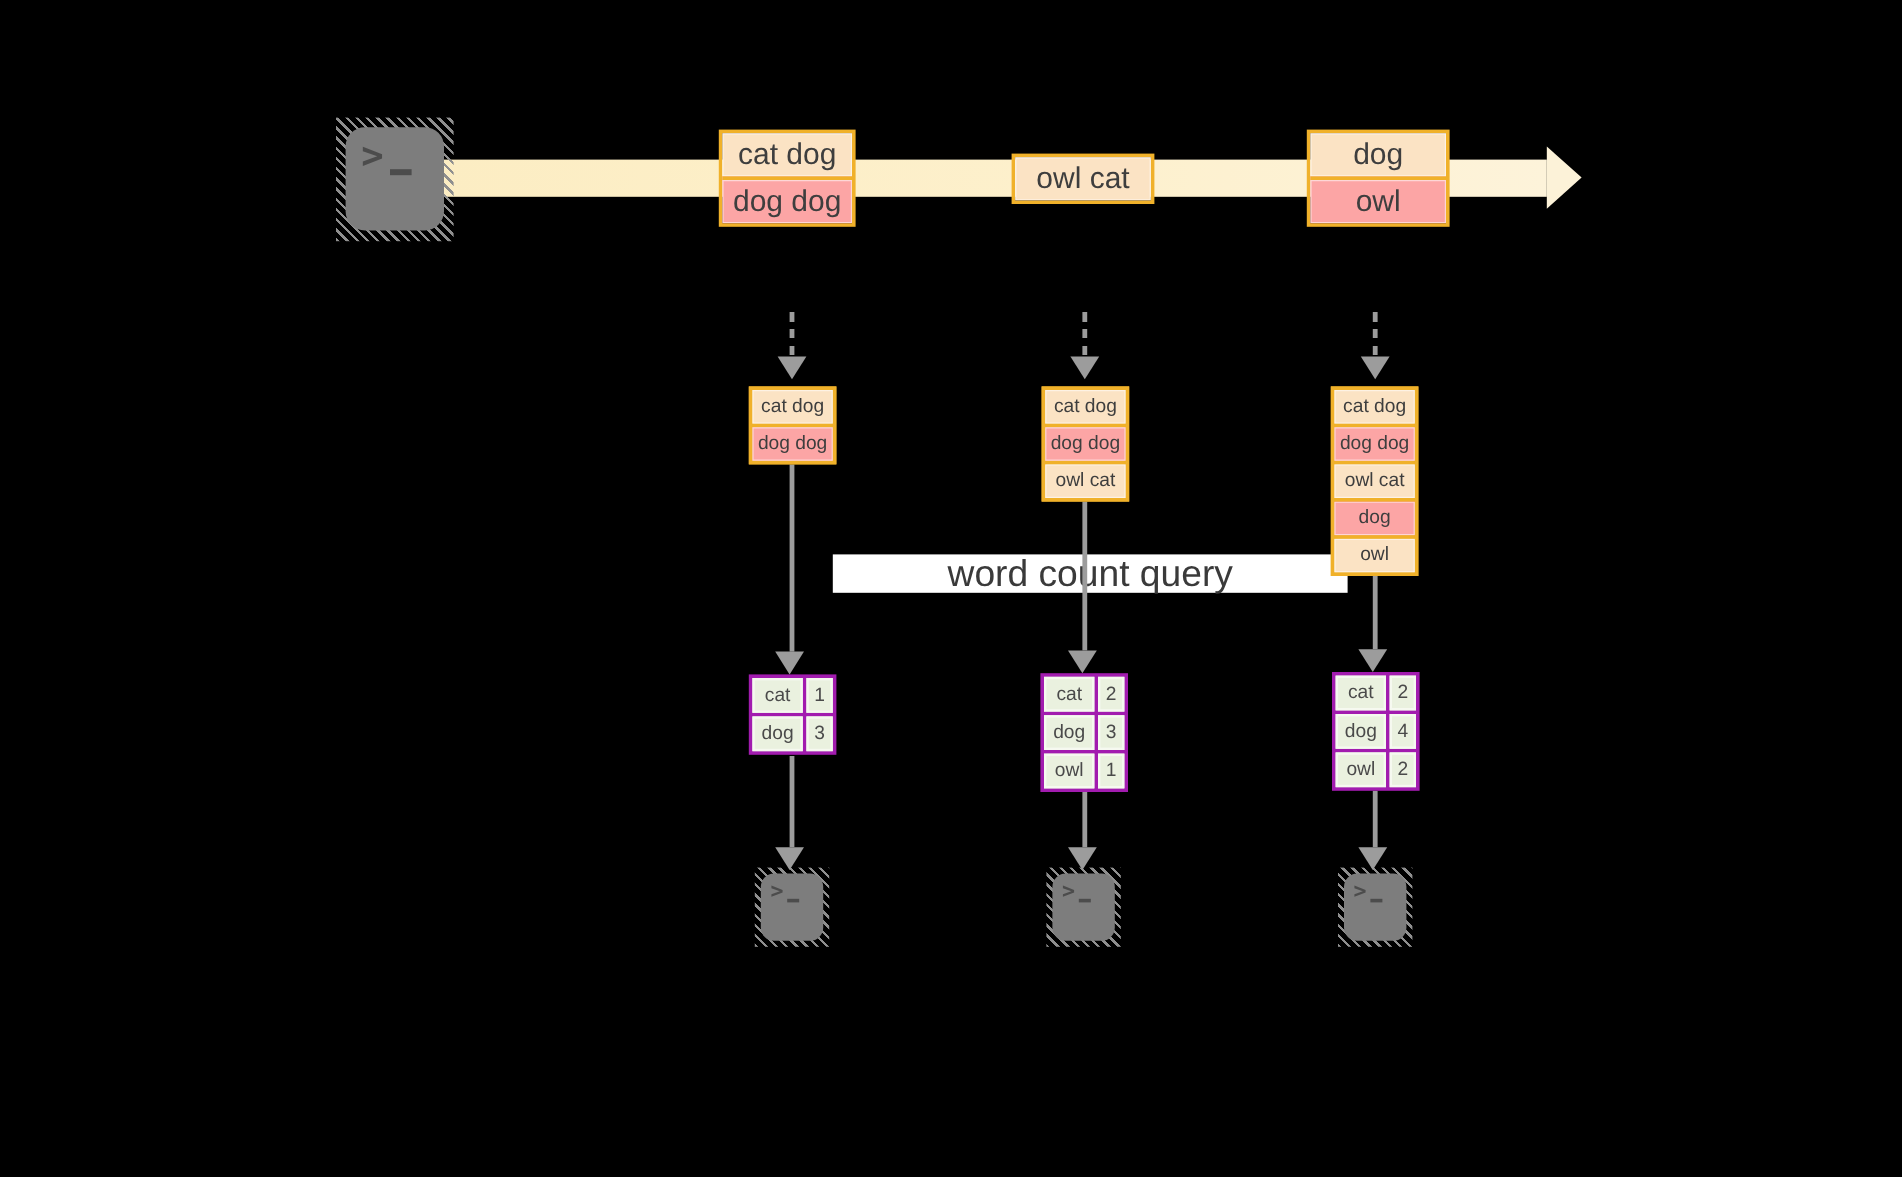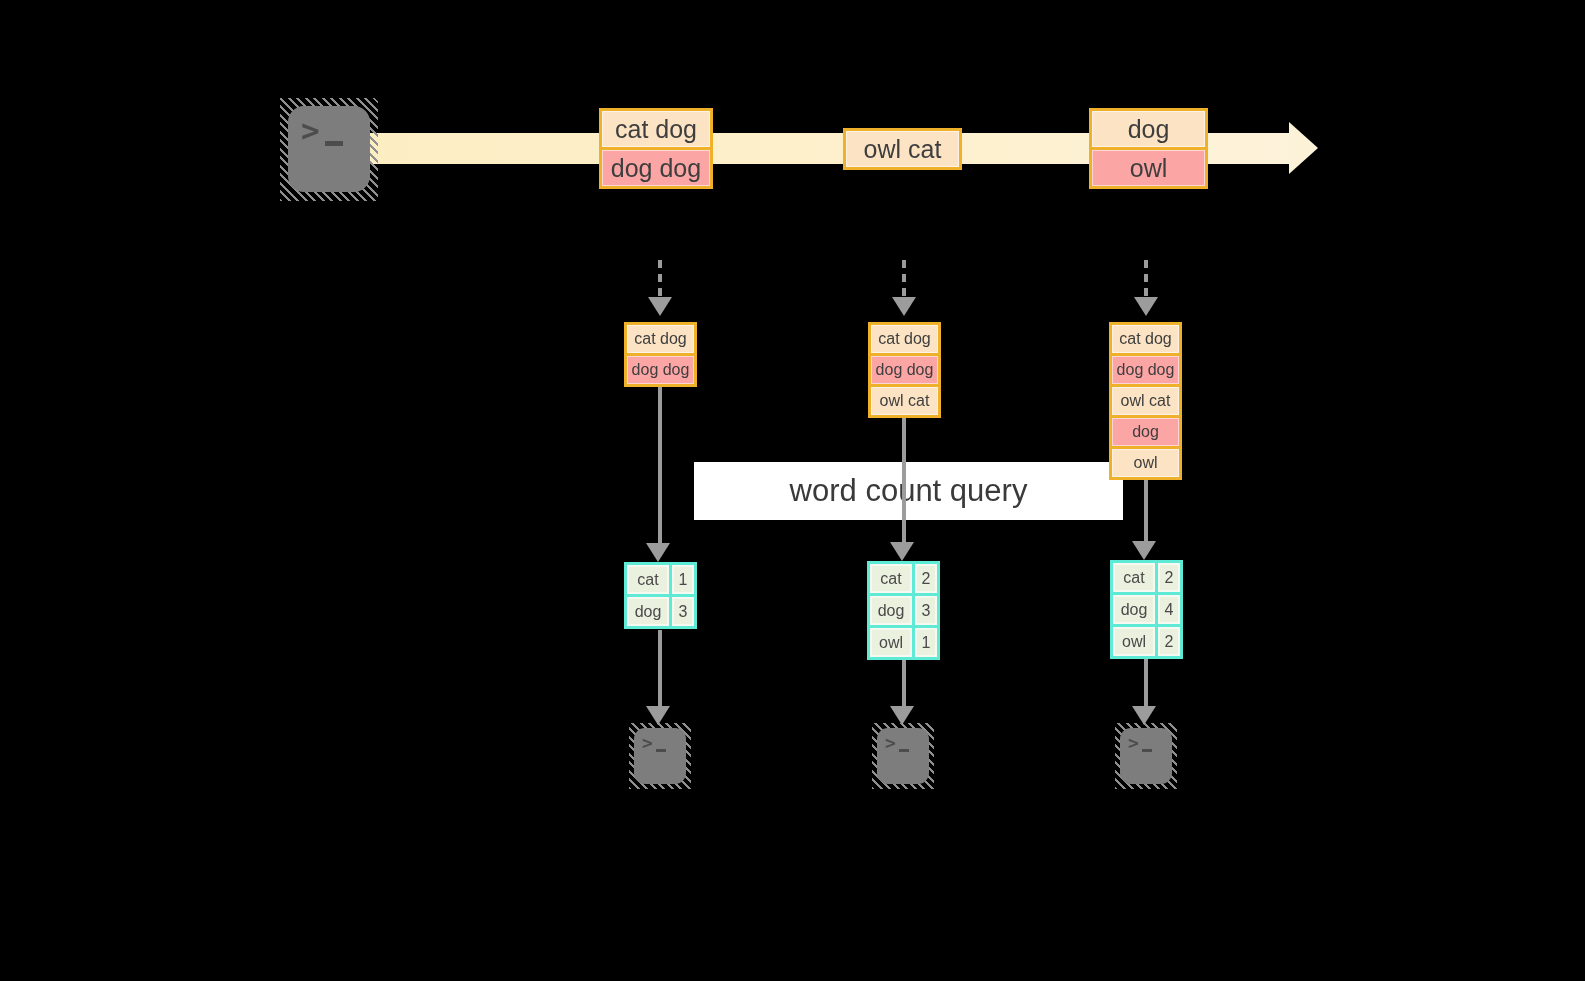--- a/index.html
+++ b/index.html
@@ -60,27 +60,27 @@
   }
   .sline{position:absolute;width:4px;background:#9c9c9c;z-index:3;}
   .ahead{
     position:absolute;width:0;height:0;z-index:3;
     border-left:12px solid rgba(0,0,0,0);
     border-right:12px solid rgba(0,0,0,0);
     border-top:19px solid #9c9c9c;
   }
   
   .wcq{
-    position:absolute;left:694px;top:462px;width:429px;height:58px;z-index:2;
+    position:absolute;left:694px;top:462px;width:429px;height:32px;z-index:2;
     background:#ffffff;color:#3a3a3a;font-size:31px;
     display:flex;align-items:center;justify-content:center;
   }
   
   .gtable{
-    position:absolute;z-index:4;background:#5eead4;padding:3px;
+    position:absolute;z-index:4;background:#a21caf;padding:3px;
     display:grid;grid-template-columns:42px 22px;gap:3px;
   }
   .gcell{
     box-sizing:border-box;height:29px;background:#eaf1df;
     border:2px solid #f6f9f0;display:flex;align-items:center;justify-content:center;
     font-size:16px;color:#4a4a4a;
   }
 </style>
 </head>
 <body>

